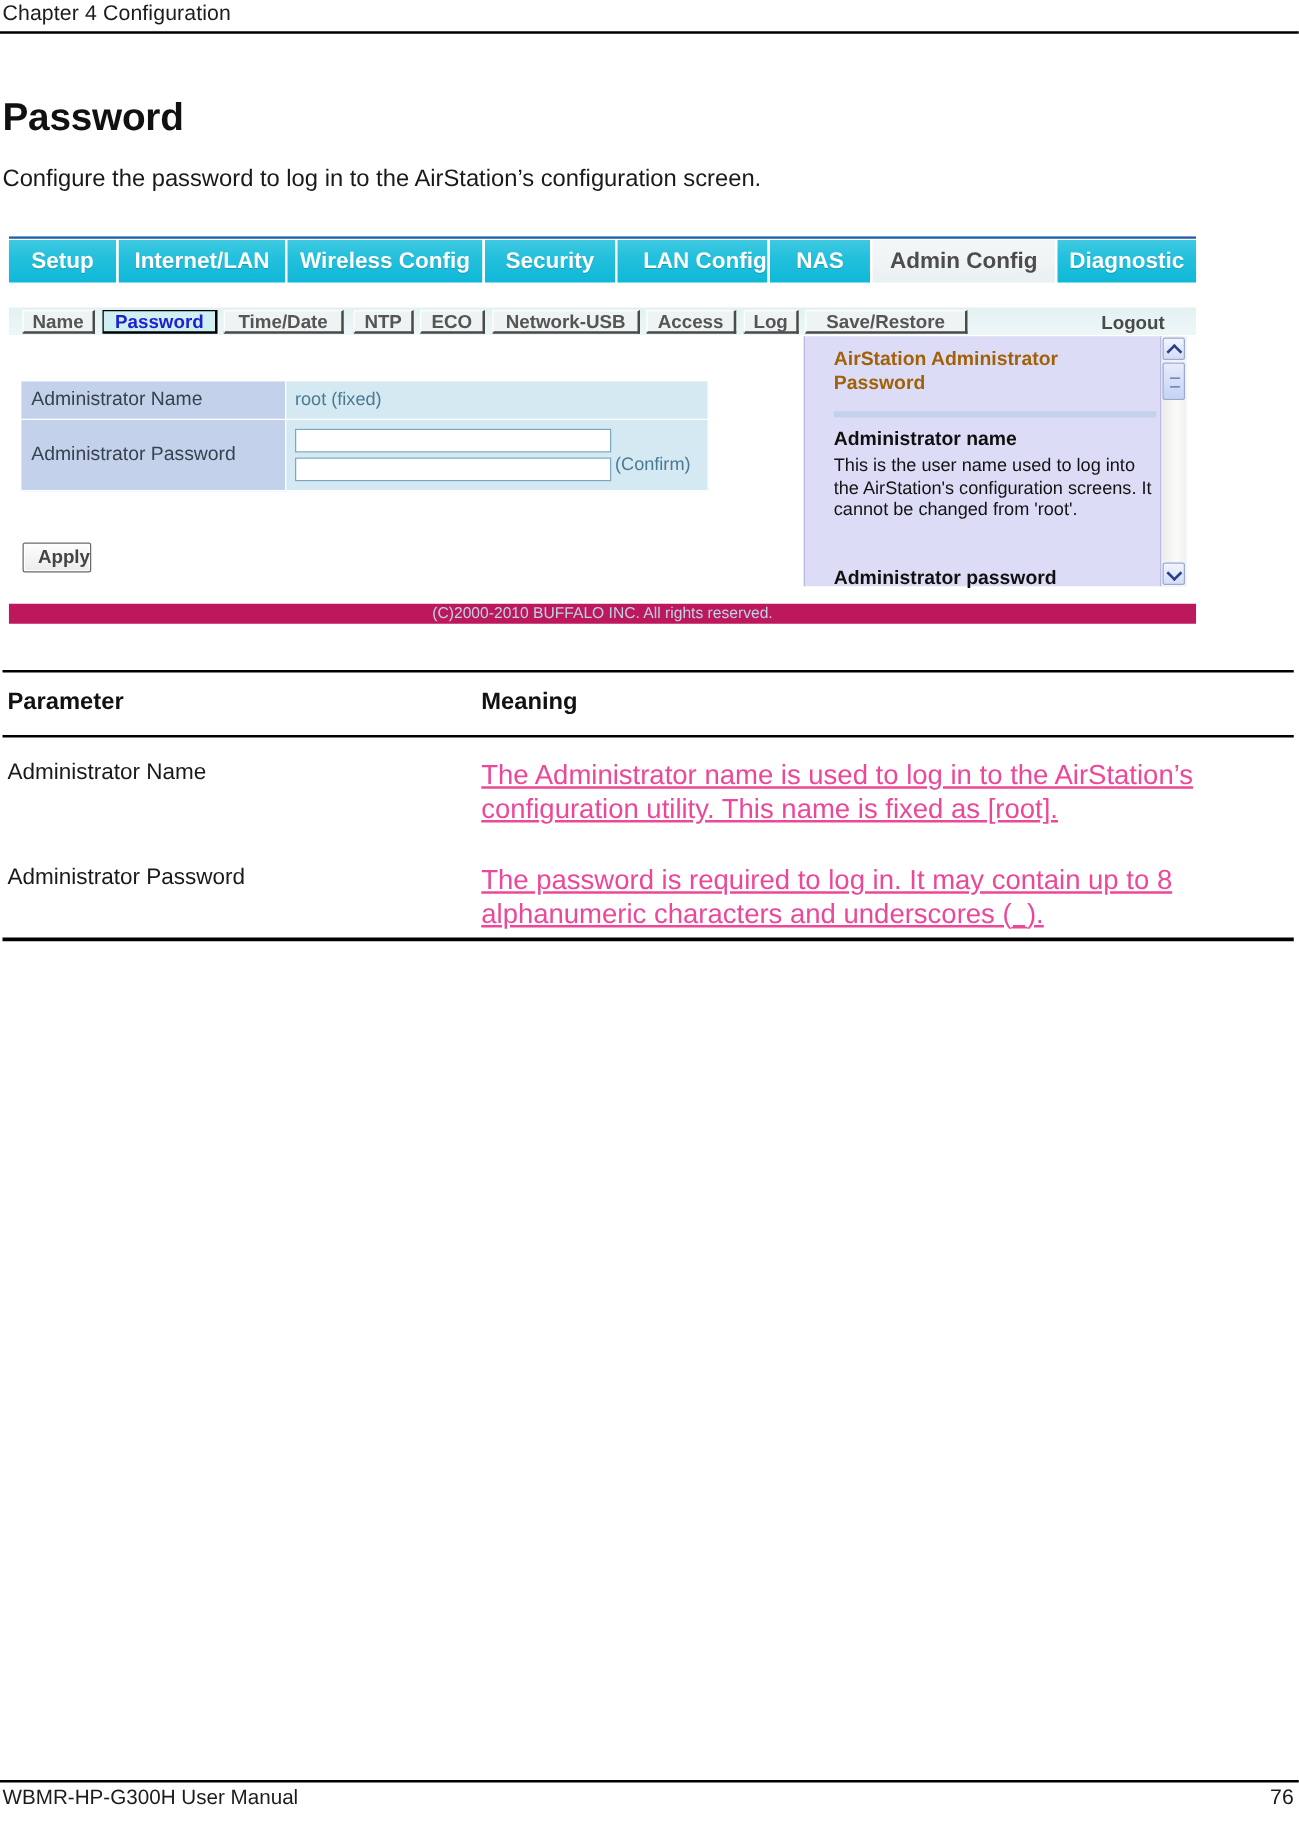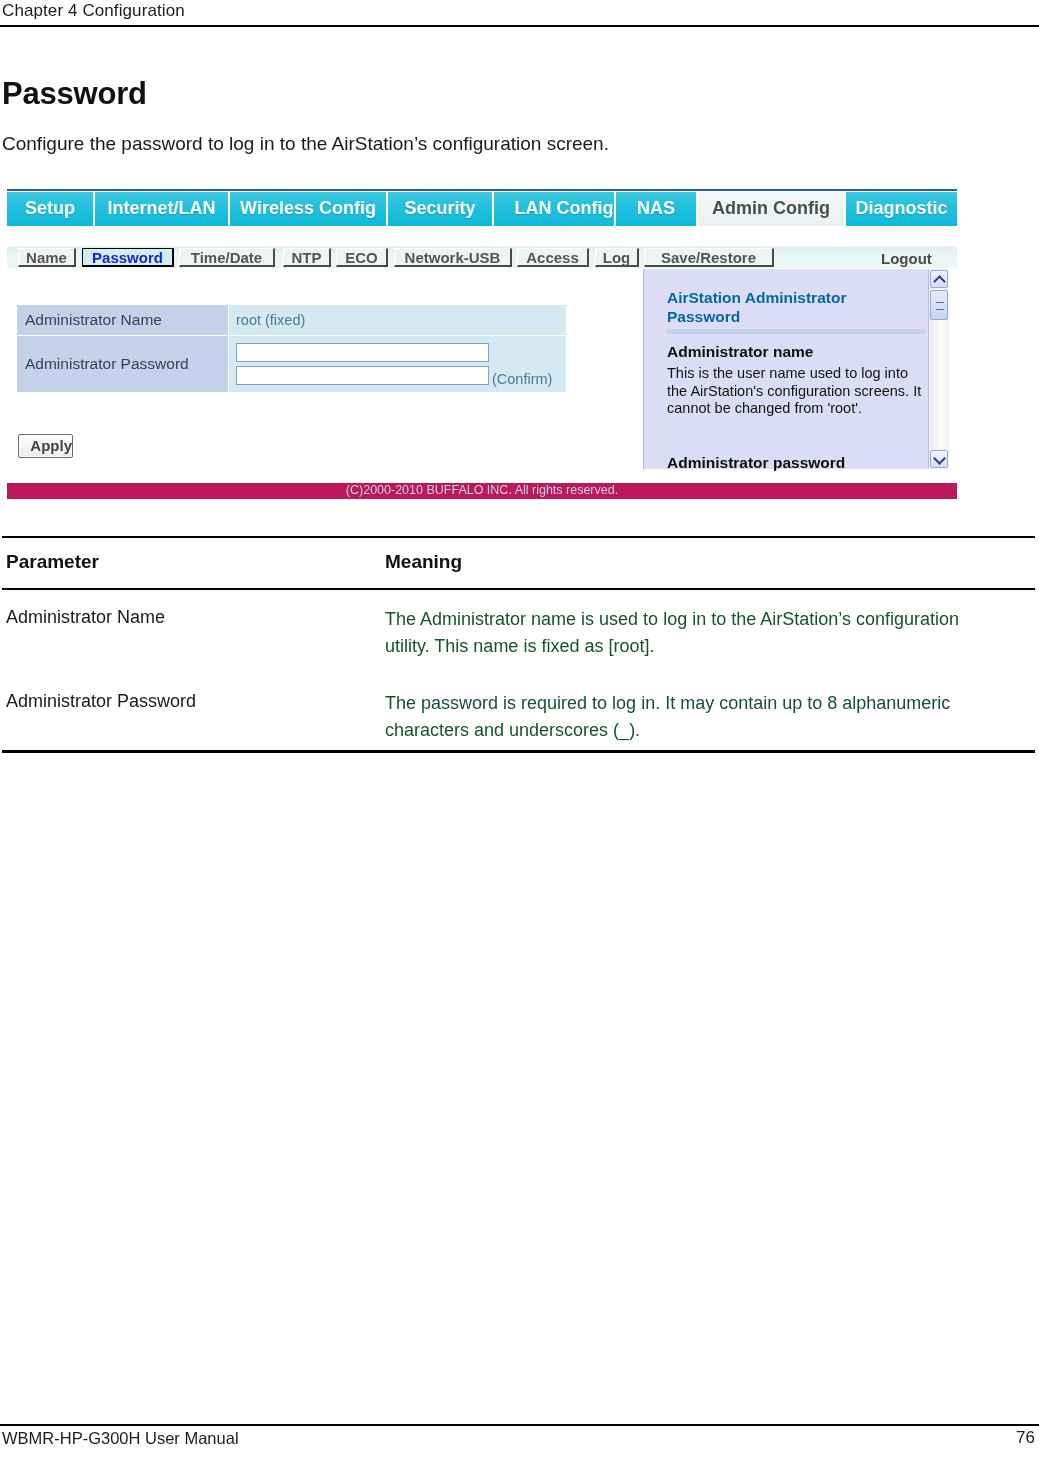--- a/index.html
+++ b/index.html
@@ -216,21 +216,21 @@
     background: #ffffff;
     border: 1px solid #7aa8c4;
     margin: 2px 0;
   }
   .confirm-label {
     font-size: 14.5px;
     color: #4a7a93;
     margin-left: 3px;
     white-space: nowrap;
   }
-  .pwrow { display: flex; align-items: flex-end; }
+  .pwrow { display: flex; align-items: flex-start; }
 
   .apply-btn {
     position: absolute;
     left: 11px; top: 166px;
     width: 55px; height: 24px;
     box-sizing: border-box;
     background: linear-gradient(to bottom, #fdfdfd 0%, #ececec 100%);
     border: 1px solid #6b6b6b;
     border-radius: 2px;
     box-shadow: inset 0 0 0 1px #ffffff;
@@ -250,23 +250,22 @@
     background: #dcdcf6;
     box-sizing: border-box;
     border-left: 1px solid #b9b9e2;
   }
   .help-h1 {
     position: absolute;
     left: 23px; top: 9px;
     width: 248px;
     font-size: 15.5px;
     font-weight: bold;
-    color: #0369a1;
+    color: #a16207;
     line-height: 19px;
-    margin-top: 10px;
   }
   .help-divider {
     position: absolute;
     left: 23px; top: 60px;
     width: 258px; height: 5px;
     background: #c3d2ea;
   }
   .help-h2 {
     position: absolute;
     left: 23px; top: 74px;
@@ -391,23 +390,24 @@
     position: absolute;
     left: 6px;
     font-size: 18px;
     color: #1a1a1a;
     white-space: nowrap;
   }
   .ptd-mean {
     position: absolute;
     left: 385px;
     width: 620px;
-    font-size: 18px;
-    color: #14532d;
+    font-size: 22px;
+    color: #ec4899;
     line-height: 27px;
+    text-decoration: underline;
   }
   .row1-param { top: 607px; }
   .row1-mean  { top: 606px; }
   .row2-param { top: 691px; }
   .row2-mean  { top: 690px; }
 </style>
 </head>
 <body>
 
 <div class="page-header">

